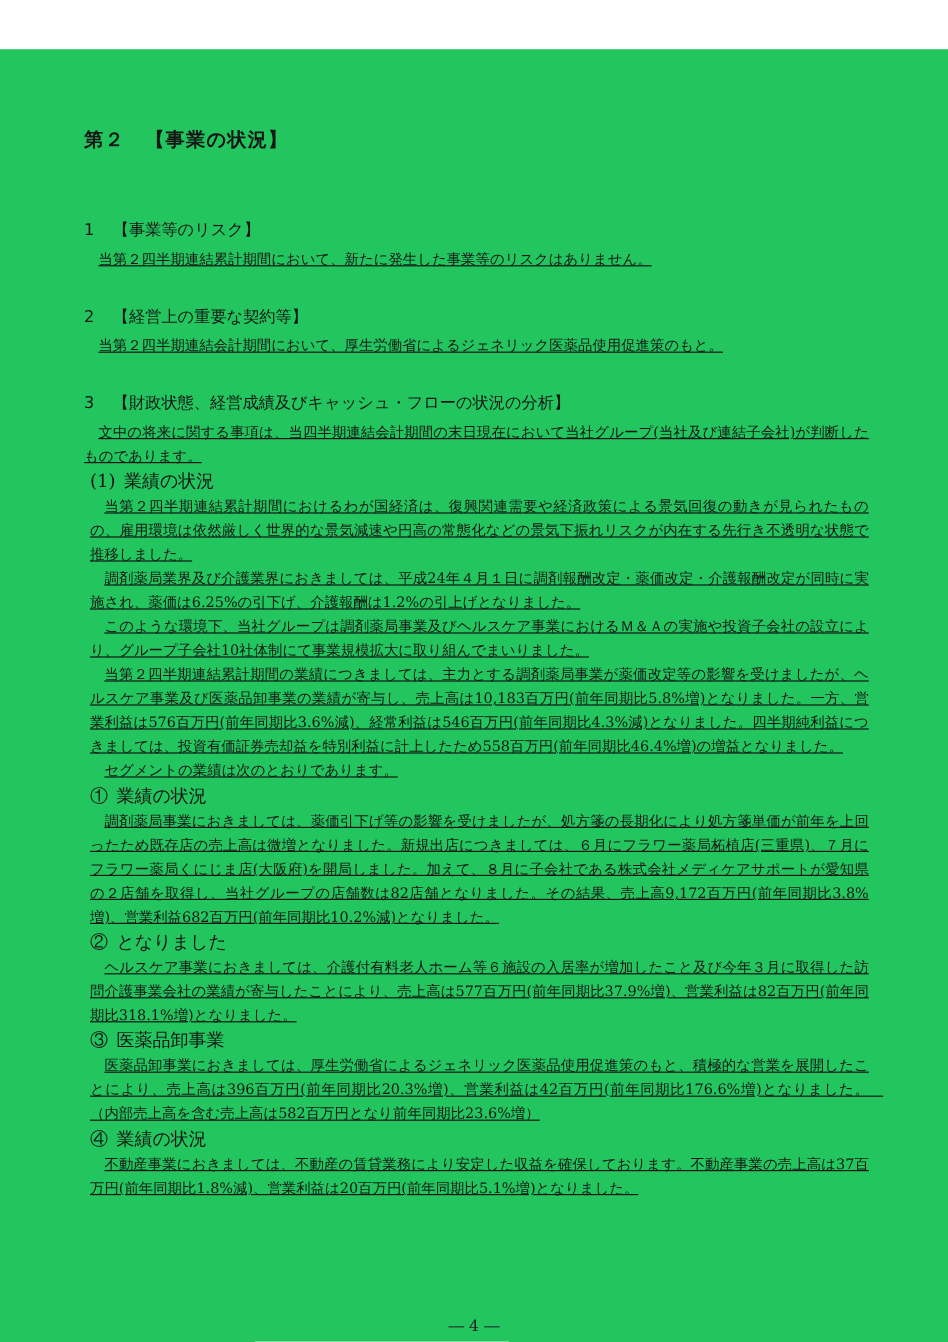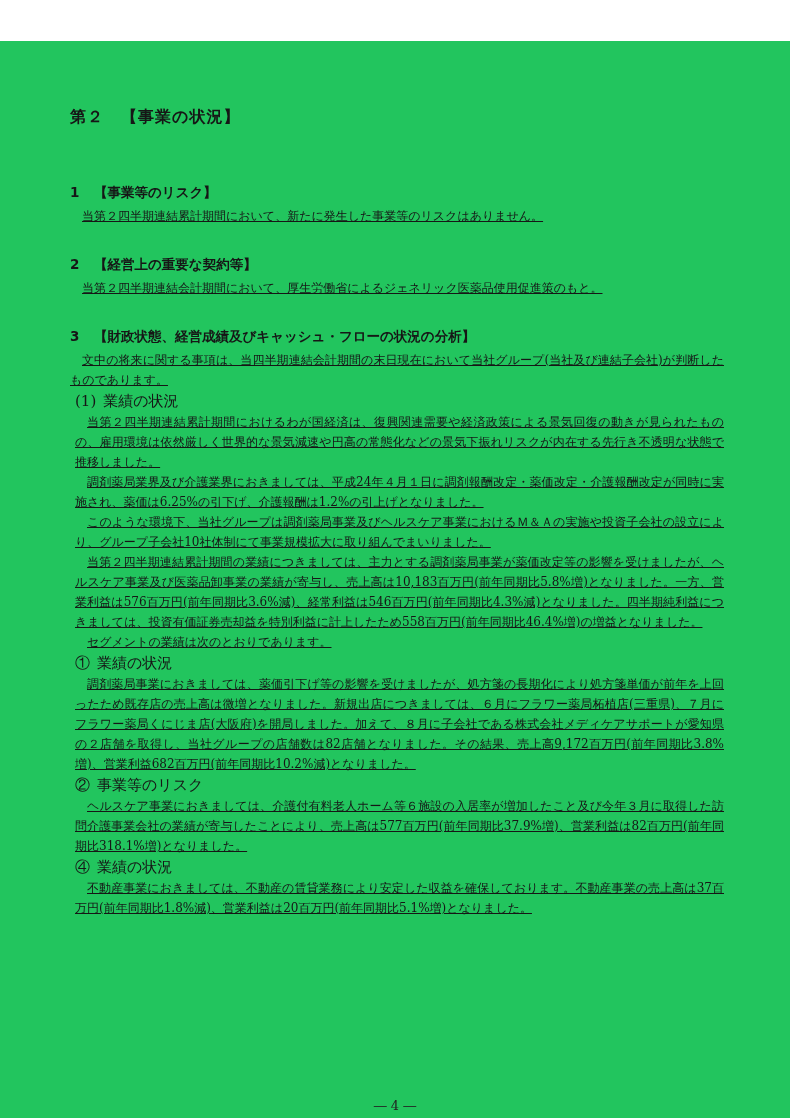--- a/index.html
+++ b/index.html
@@ -30,21 +30,21 @@
     line-height: 20px;
     letter-spacing: 1px;
   }
   .sec {
     margin-bottom: 29px;
   }
   .sec:last-of-type { margin-bottom: 0; }
   .sec-h {
     margin: 0 0 5px 0;
     font-family: "DejaVu Sans", "Liberation Sans", sans-serif;
-    font-weight: bold;
+    font-weight: normal;
     font-size: 13.5px;
     line-height: 18px;
   }
   .sec-num {
     display: inline-block;
     min-width: 24px;
   }
   .para {
     margin: 0;
     text-indent: 1em;
@@ -112,24 +112,28 @@
         <p class="para">このような環境下、当社グループは調剤薬局事業及びヘルスケア事業におけるＭ＆Ａの実施や投資子会社の設立により、グループ子会社10社体制にて事業規模拡大に取り組んでまいりました。</p>
         <p class="para">当第２四半期連結累計期間の業績につきましては、主力とする調剤薬局事業が薬価改定等の影響を受けましたが、ヘルスケア事業及び医薬品卸事業の業績が寄与し、売上高は10,183百万円(前年同期比5.8%増)となりました。一方、営業利益は576百万円(前年同期比3.6%減)、経常利益は546百万円(前年同期比4.3%減)となりました。四半期純利益につきましては、投資有価証券売却益を特別利益に計上したため558百万円(前年同期比46.4%増)の増益となりました。</p>
         <p class="para">セグメントの業績は次のとおりであります。</p>
 
         <div class="segment">
           <div class="seg-h"><span class="marker">①</span><span>業績の状況</span></div>
           <p class="para">調剤薬局事業におきましては、薬価引下げ等の影響を受けましたが、処方箋の長期化により処方箋単価が前年を上回ったため既存店の売上高は微増となりました。新規出店につきましては、６月にフラワー薬局柘植店(三重県)、７月にフラワー薬局くにじま店(大阪府)を開局しました。加えて、８月に子会社である株式会社メディケアサポートが愛知県の２店舗を取得し、当社グループの店舗数は82店舗となりました。その結果、売上高9,172百万円(前年同期比3.8%増)、営業利益682百万円(前年同期比10.2%減)となりました。</p>
         </div>
 
         <div class="segment">
-          <div class="seg-h"><span class="marker">②</span><span>事業等のリスク</span></div>
+          <div class="seg-h"><span class="marker">②</span><span>となりました</span></div>
           <p class="para">ヘルスケア事業におきましては、介護付有料老人ホーム等６施設の入居率が増加したこと及び今年３月に取得した訪問介護事業会社の業績が寄与したことにより、売上高は577百万円(前年同期比37.9%増)、営業利益は82百万円(前年同期比318.1%増)となりました。</p>
         </div>
 
+        <div class="segment">
+          <div class="seg-h"><span class="marker">③</span><span>医薬品卸事業</span></div>
+          <p class="para">医薬品卸事業におきましては、厚生労働省によるジェネリック医薬品使用促進策のもと、積極的な営業を展開したことにより、売上高は396百万円(前年同期比20.3%増)、営業利益は42百万円(前年同期比176.6%増)となりました。　（内部売上高を含む売上高は582百万円となり前年同期比23.6%増）</p>
+        </div>
 
         <div class="segment">
           <div class="seg-h"><span class="marker">④</span><span>業績の状況</span></div>
           <p class="para">不動産事業におきましては、不動産の賃貸業務により安定した収益を確保しております。不動産事業の売上高は37百万円(前年同期比1.8%減)、営業利益は20百万円(前年同期比5.1%増)となりました。</p>
         </div>
 
       </div>
     </div>
   </section>
 

